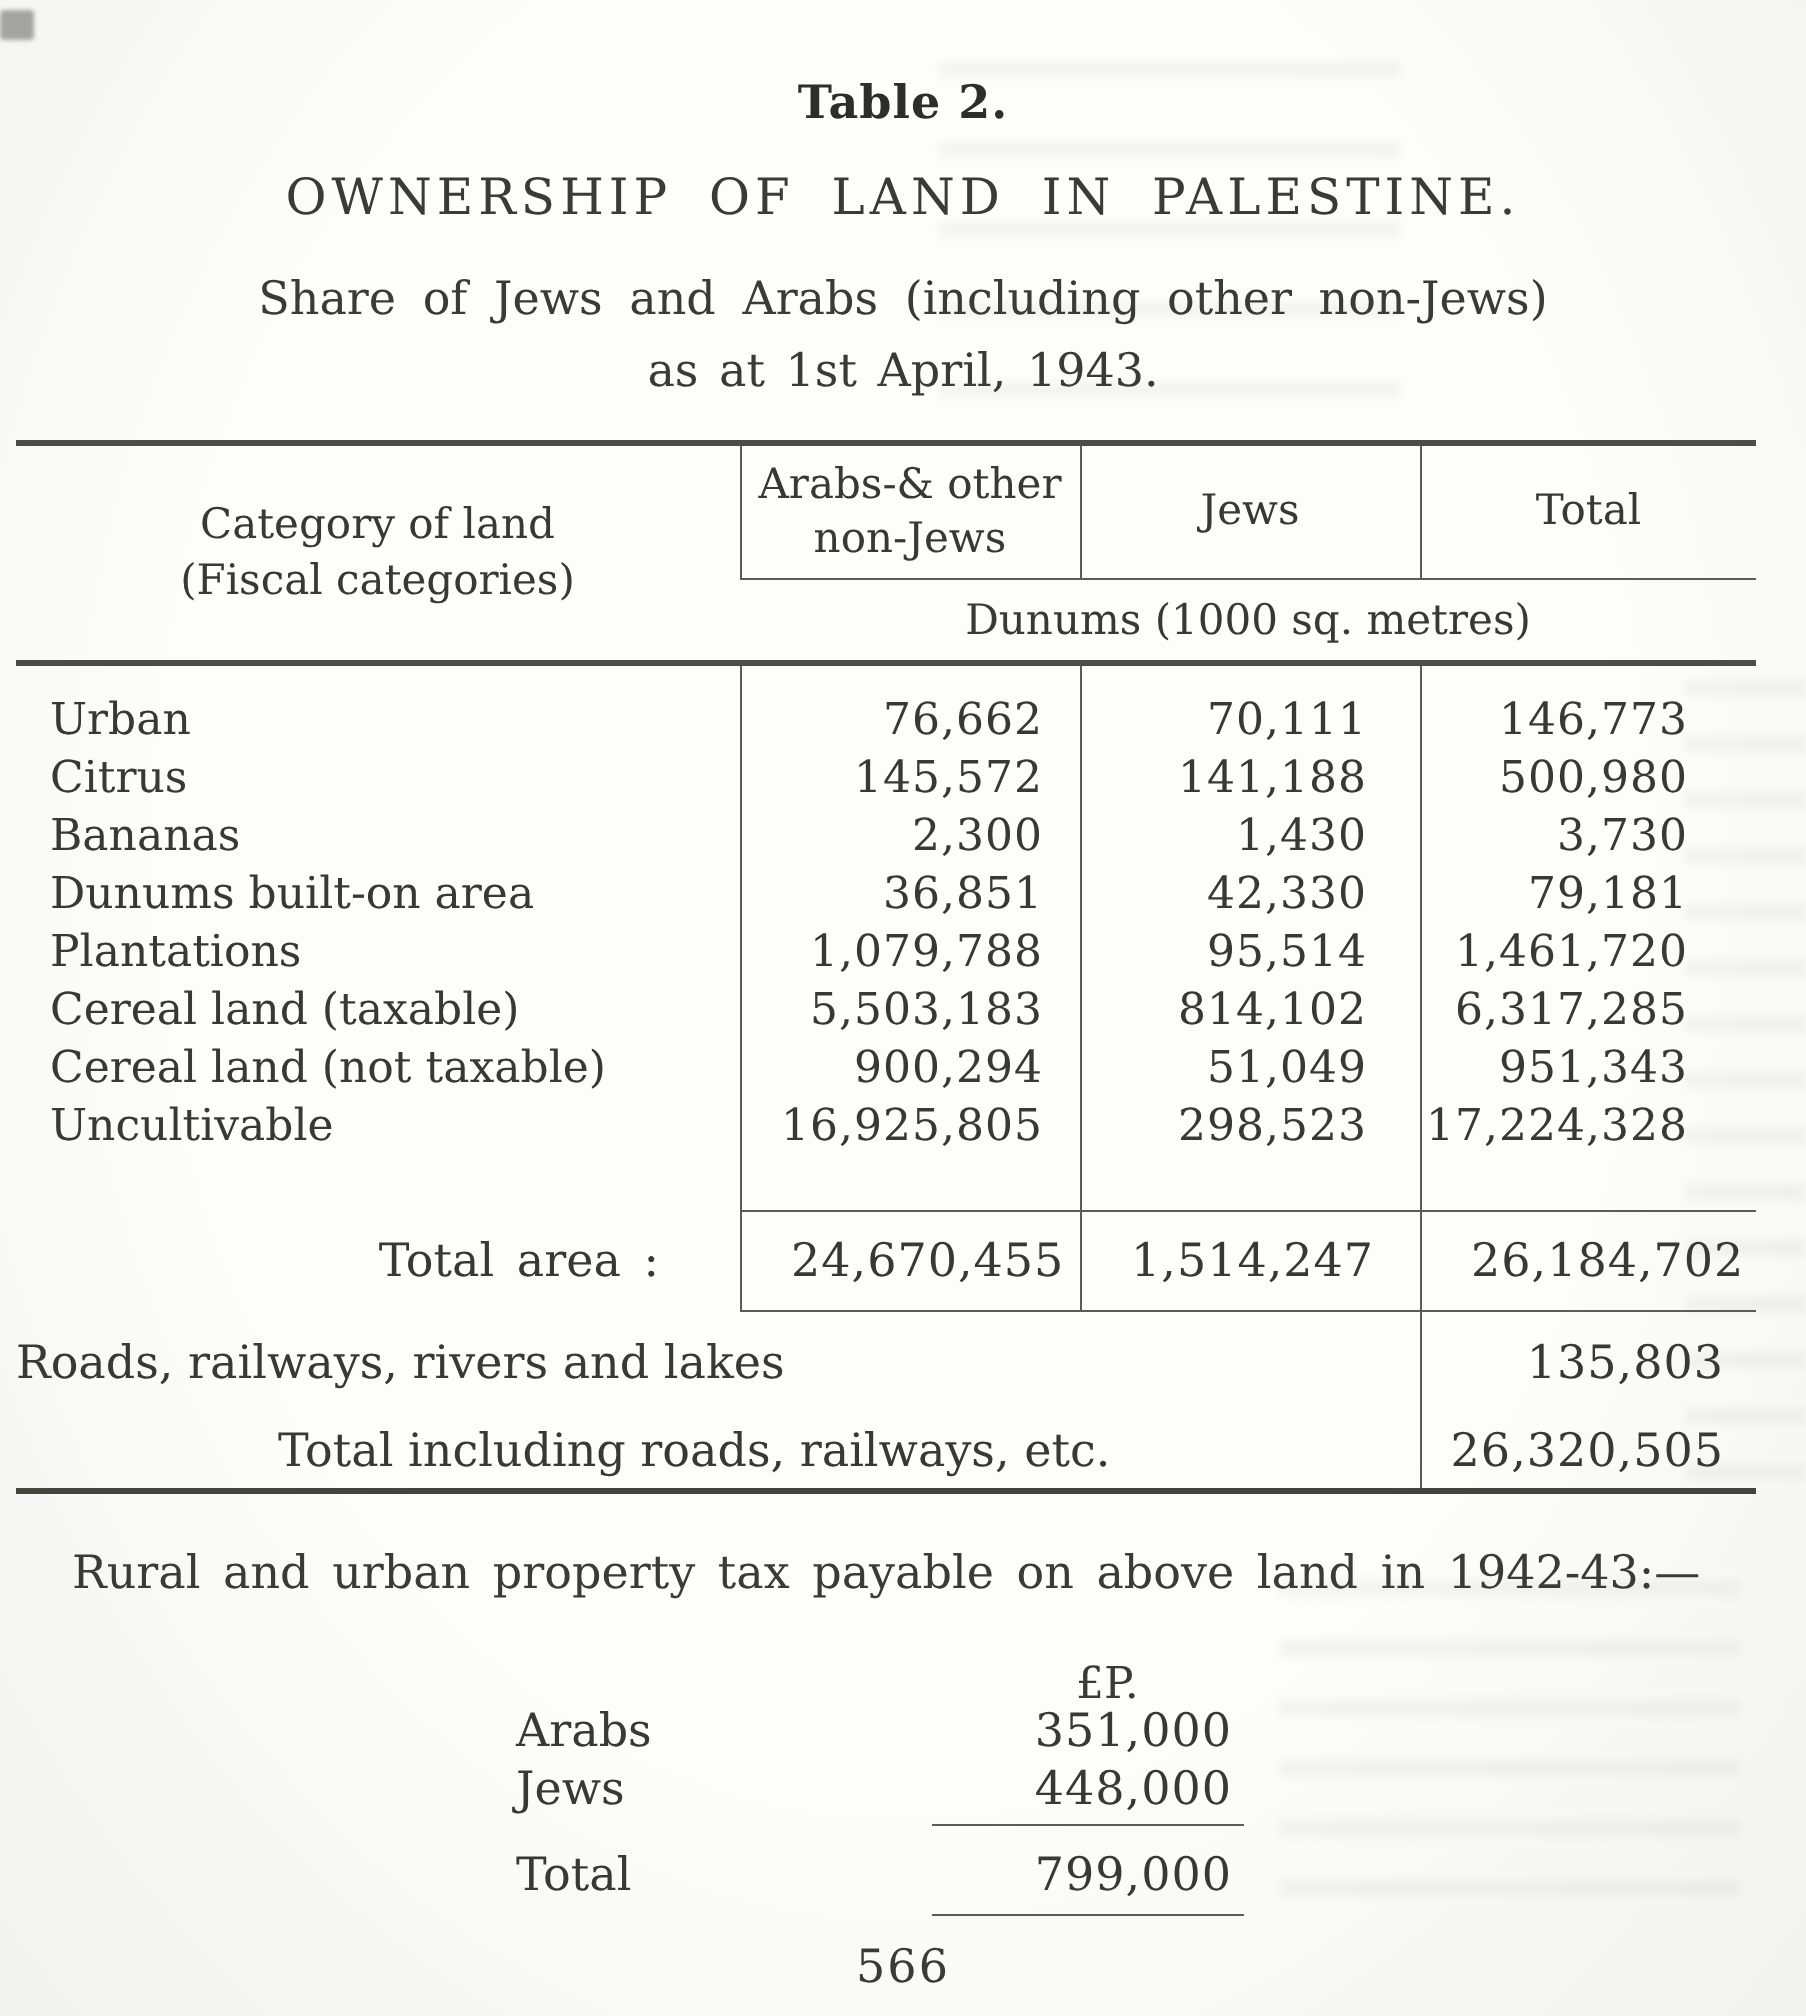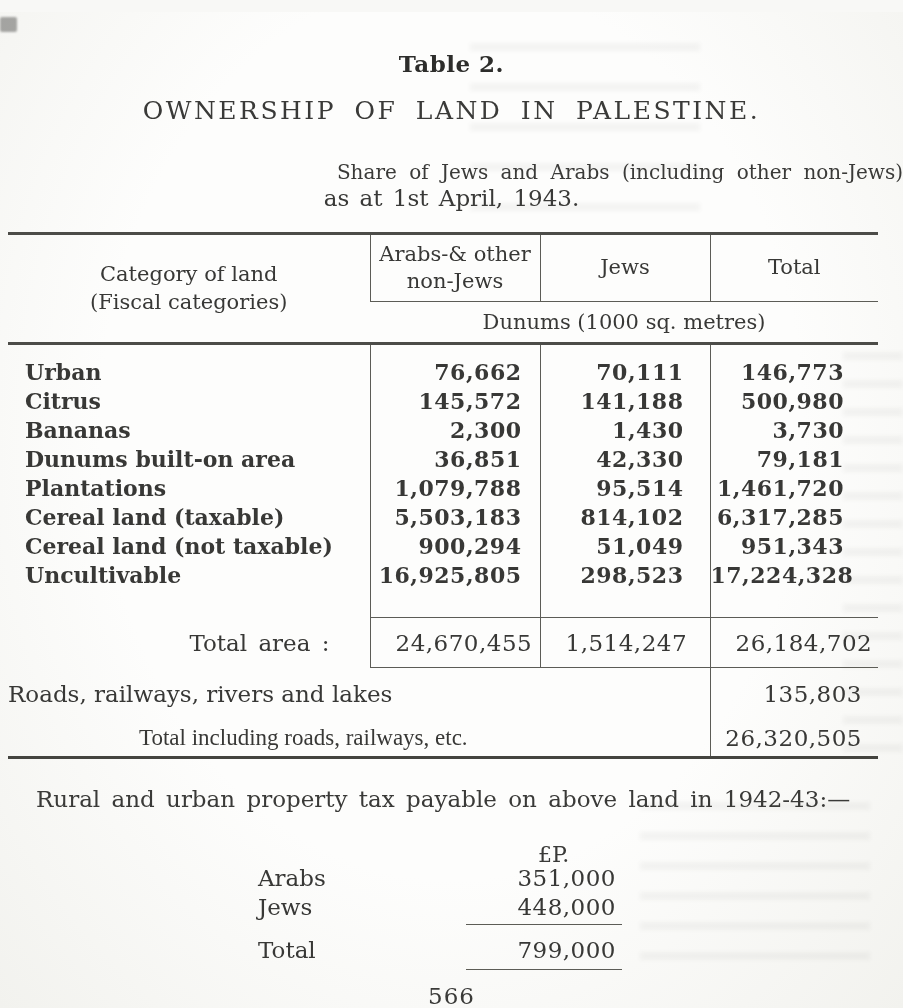--- a/index.html
+++ b/index.html
@@ -7,40 +7,39 @@
   body {
     position: relative;
     overflow: hidden;
     font-family: "DejaVu Serif", "Liberation Serif", serif;
     color: #333331;
     background: #f8f8f6;
   }
   .page {
     position: absolute; inset: 0;
     background: radial-gradient(ellipse at 50% 42%, #fdfdfc 55%, #f2f2ee 100%);
-    margin-top: 12px;
   }
 
   
   .smudge { position: absolute; pointer-events: none; }
   .smudge-corner { top: 5px; left: 0; width: 17px; height: 15px; background: #6e6e6c; opacity: .6; filter: blur(1px); border-radius: 2px; }
   .ghost-a { top: 0; left: 470px; width: 230px; height: 215px; opacity: .05; filter: blur(2px);
     background: repeating-linear-gradient(0deg, transparent 0 16px, #55554f 16px 24px, transparent 24px 40px); }
   .ghost-b { top: 340px; right: 0; width: 60px; height: 420px; opacity: .05; filter: blur(2px);
     background: repeating-linear-gradient(0deg, transparent 0 20px, #55554f 20px 28px); }
   .ghost-c { top: 770px; left: 640px; width: 230px; height: 200px; opacity: .05; filter: blur(2px);
     background: repeating-linear-gradient(0deg, transparent 0 22px, #55554f 22px 30px); }
 
   
   .table-label { position: absolute; top: 38px; left: 0; right: 0; text-align: center;
     font-size: 23px; font-weight: bold; letter-spacing: .5px; color: #2d2d2b; }
   .main-title { position: absolute; top: 84px; left: 0; right: 0; text-align: center;
     font-size: 25px; letter-spacing: 2.5px; word-spacing: 8px; color: #3a3a38; }
-  .subtitle-1 { position: absolute; top: 148px; left: 0; right: 0; text-align: right;
-    font-size: 20px; word-spacing: 6px; color: #3a3a38; }
+  .subtitle-1 { position: absolute; top: 137px; left: 0; right: 0; text-align: center;
+    font-size: 23px; word-spacing: 6px; color: #3a3a38; }
   .subtitle-2 { position: absolute; top: 173px; left: 0; right: 0; text-align: center;
     font-size: 23px; word-spacing: 3px; color: #3a3a38; }
 
   
   table.land {
     position: absolute; top: 220px; left: 8px; width: 870px;
     border-collapse: collapse; table-layout: fixed;
     font-size: 22px; color: #383836;
     border-top: 3px solid #4c4c48;
     border-bottom: 3px solid #44443f;
@@ -52,36 +51,36 @@
   .cat-hdr { white-space: pre-line; }
   .col-hdr { white-space: pre-line; }
 
   .units-row td { height: 42px; text-align: center; font-size: 21px;
     border-top: 1.5px solid #5c5c56; border-bottom: 3px solid #4c4c48; }
   .cat-hdr { border-bottom: 3px solid #4c4c48; }
 
   .spacer-a td { height: 14px; }
   .spacer-b td { height: 28px; }
 
-  .body-row td { height: 29px; font-weight: bold; }
+  .body-row td { height: 29px; }
   .body-row .cat { padding-left: 17px; }
   .num { text-align: right; letter-spacing: .5px; }
   .num.c2 { padding-right: 18px; }
   .num.c3 { padding-right: 26px; }
   .num.c4 { padding-right: 34px; }
 
   .total-row td { height: 50px; }
   .total-row .num { border-top: 1.5px solid #5c5c56; border-bottom: 1.5px solid #5c5c56; font-size: 23px; padding-left: 25px; }
   .total-row .total-label { text-align: right; padding-right: 40px; font-size: 23px; word-spacing: 4px; }
   .total-row .num.c4 { padding-right: 16px; }
 
   .roads-row-1 td { height: 52px; vertical-align: bottom; padding-bottom: 8px; }
   .roads-row-2 td { height: 38px; vertical-align: middle; padding-bottom: 4px; }
   .roads-label { padding-left: 16px; font-size: 23px; }
-  .roads-label.indent { padding-left: 131px; font-family: Liberation Serif, serif; }
+  .roads-label.indent { padding-left: 131px; }
   .roads-num { font-size: 23px; }
   .roads-num.c4 { padding-right: 16px; }
 
   
   .tax-heading { position: absolute; top: 774px; left: 36px; font-size: 23px; word-spacing: 4px; color: #3a3a38; }
   .tax-currency { position: absolute; top: 830px; left: 538px; font-size: 22px; color: #3a3a38; }
   .tax-table { position: absolute; top: 851px; left: 258px; width: 362px; font-size: 23px; color: #383836; }
   .tax-row { display: flex; height: 29px; align-items: center; gap: 10px; }
   .tax-row .lbl { flex: 1; }
   .tax-row .val { width: 152px; text-align: right; padding-right: 4px; letter-spacing: .5px; }

